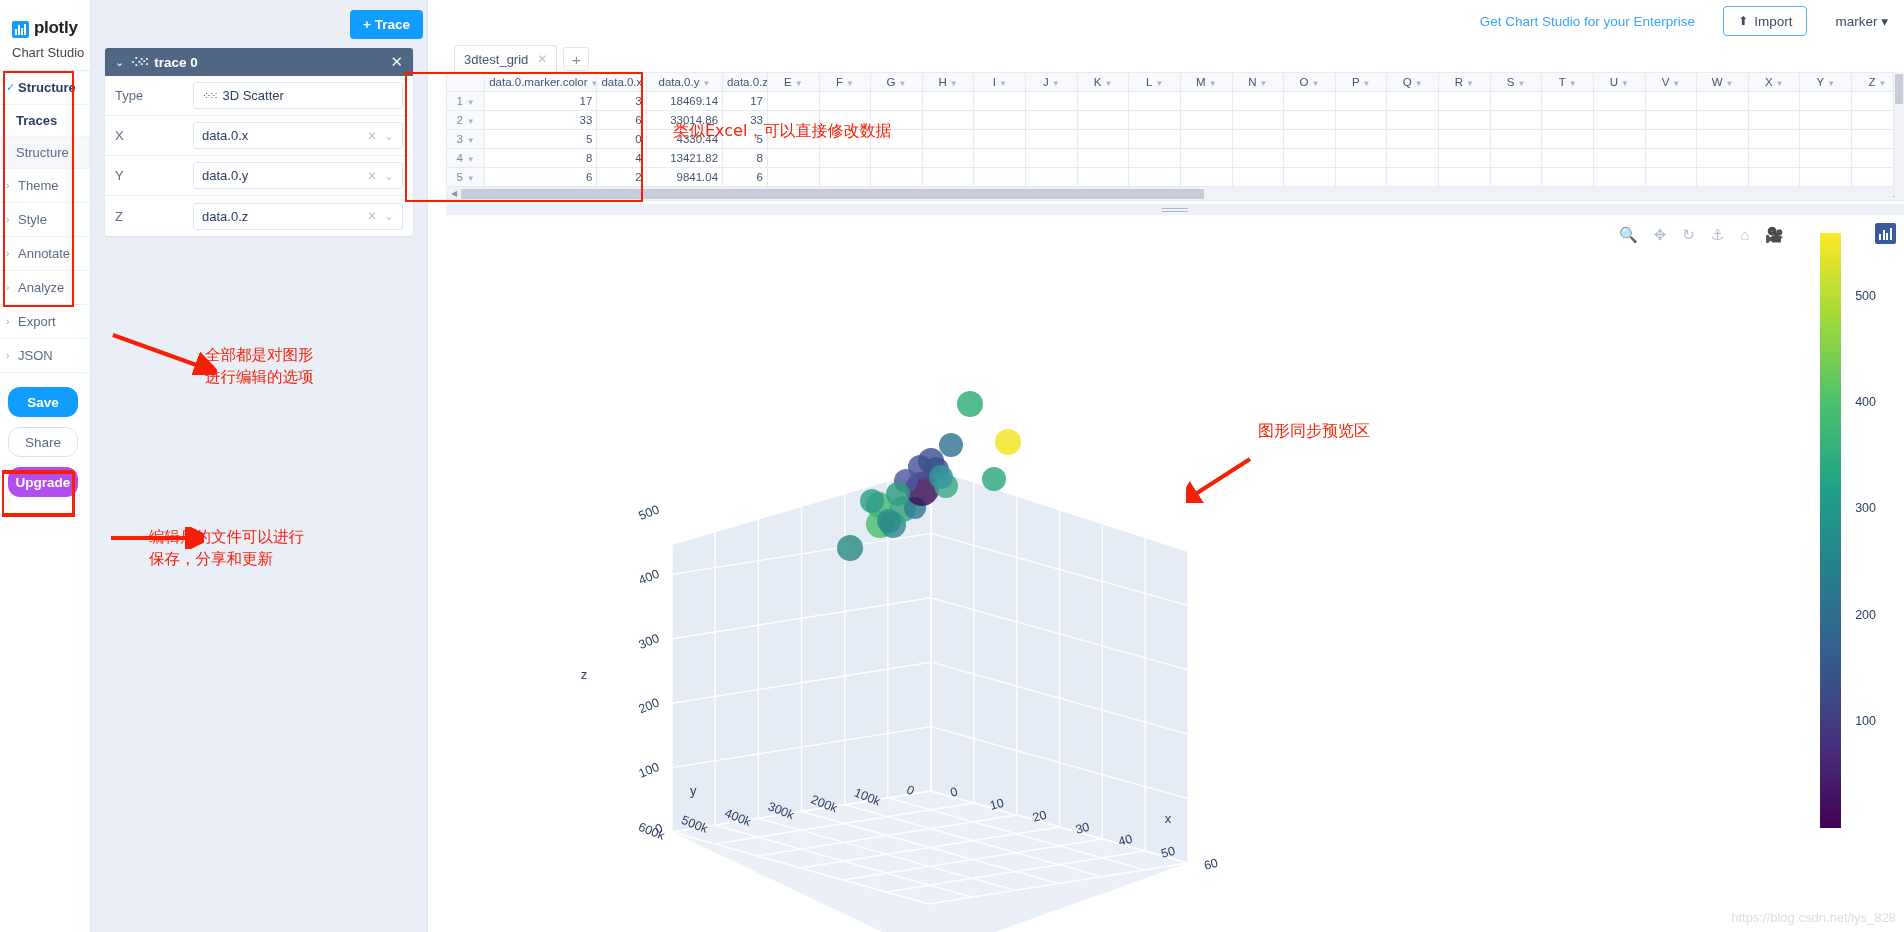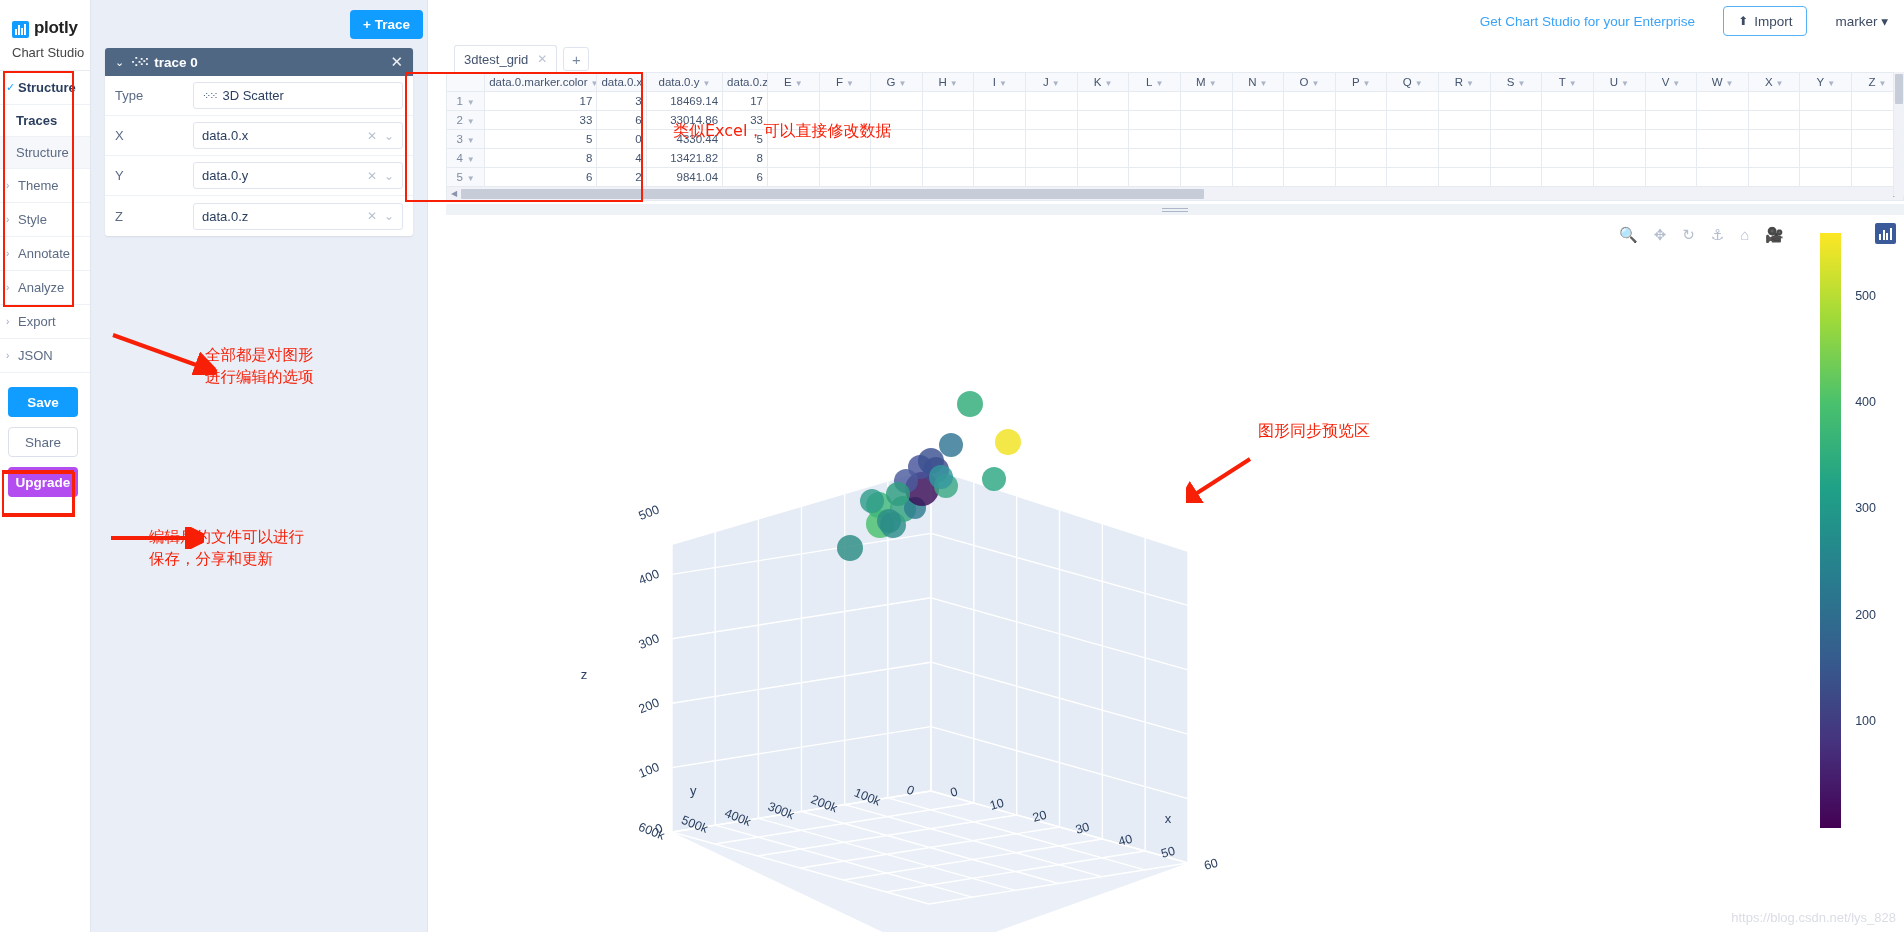--- a/index.html
+++ b/index.html
@@ -40,21 +40,21 @@
   .nav-item.check .chev { color: #119dff; font-size: 11px; }
   .nav-sub {
     padding: 8px 6px 8px 16px; font-size: 13px; color: #5c6b84;
     border-bottom: 1px solid #eef1f6; cursor: pointer; background: #fff;
   }
   .nav-sub.sel { font-weight: 700; color: #2a3f5f; }
   .nav-sub.sub2 { background: #f5f7fb; }
 
   .act-wrap { padding: 14px 8px 0 8px; }
   .btn-save, .btn-share, .btn-upgrade {
-    width: 70px; height: 30px; border-radius: 4px; font-size: 13.5px; font-weight: 700;
+    width: 70px; height: 30px; border-radius: 12px; font-size: 13.5px; font-weight: 700;
     display: flex; align-items: center; justify-content: center; cursor: pointer; margin-bottom: 10px;
   }
   .btn-save { background: #119dff; color: #fff; border: none; }
   .btn-share { background: #fff; color: #5c6b84; border: 1px solid #dbe0ea; font-weight: 400; }
   .btn-upgrade { background: #b44df0; color: #fff; border: none; }
 
   
   .redbox { position: absolute; border: 2px solid #f81f07; pointer-events: none; }
 
   

